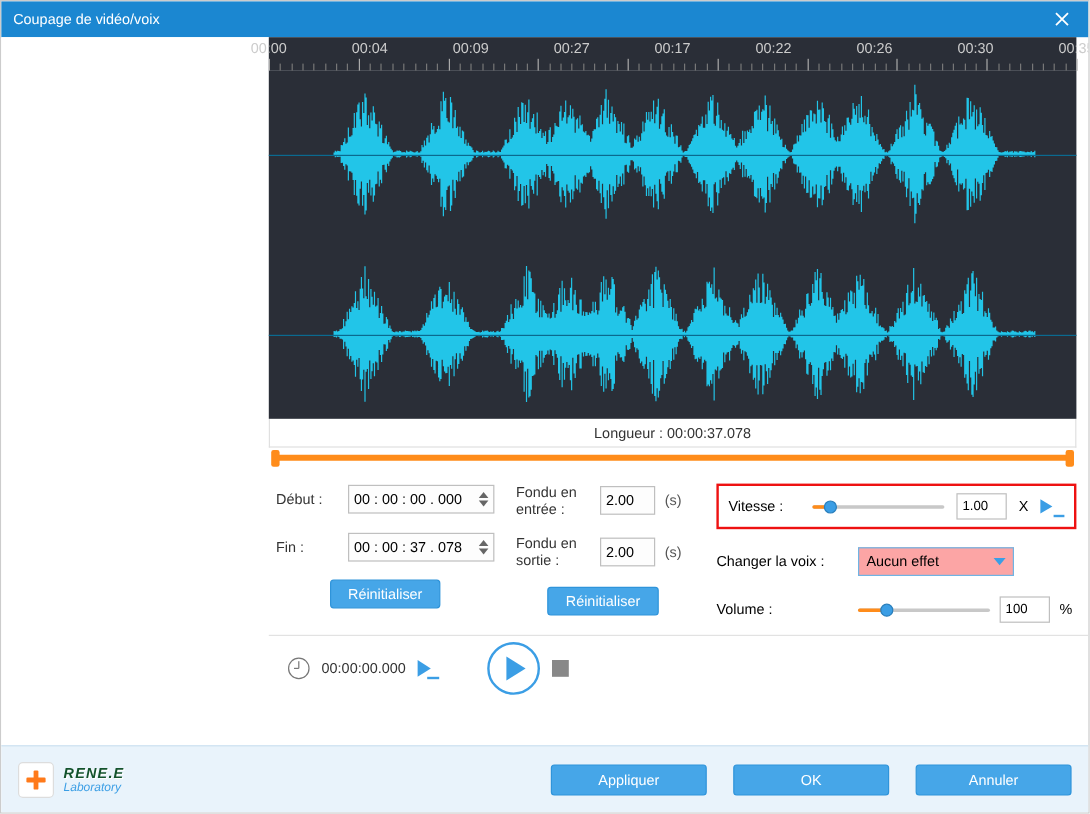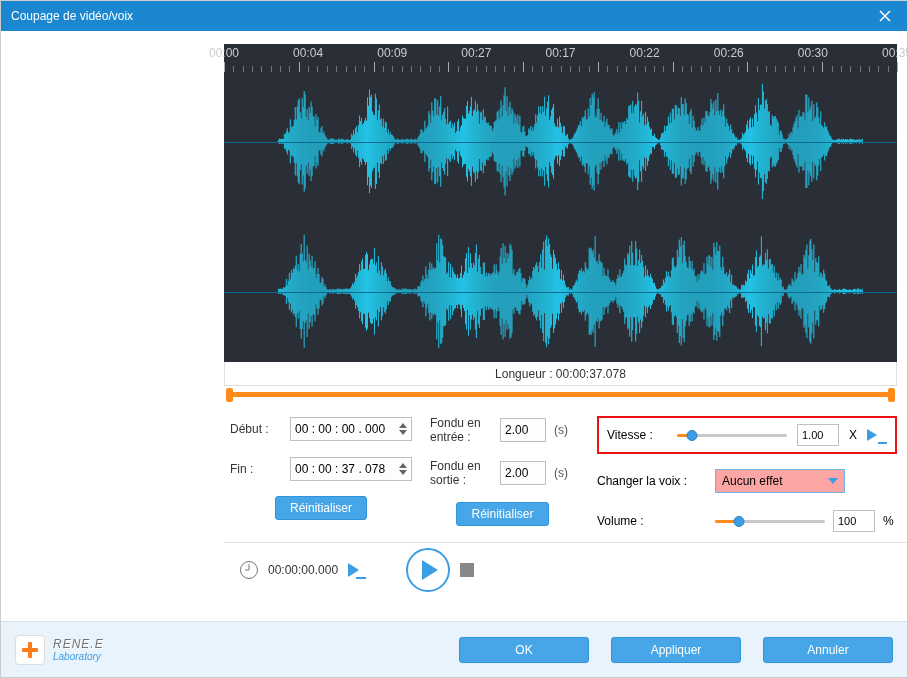--- a/index.html
+++ b/index.html
@@ -8,21 +8,21 @@
   .titlebar { height: 30px; background: #1b87d1; color: #fff; display: flex; align-items: center; padding: 0 10px; font-size: 13px; }
   .titlebar .close { margin-left: auto; width: 24px; height: 24px; display: flex; align-items: center; justify-content: center; cursor: pointer; }
 
   .main { flex: 1; display: flex; min-height: 0; }
   .sidebar { width: 223px; display: flex; flex-direction: column; }
   .sidebar-item { background: #2798e4; color: #fff; padding: 8px 12px; font-size: 13px; }
   .sidebar-rest { flex: 1; background: #fff; }
 
   .content { flex: 1; display: flex; flex-direction: column; padding: 0; min-width: 0; }
 
-  .timeline { height: 28px; background: #2a2e37; display: flex; align-items: flex-start; position: relative; color: #ccc; font-size: 10px; padding-top: 2px; margin: 13px 10px 0 0; text-align: right; }
+  .timeline { height: 28px; background: #2a2e37; display: flex; align-items: flex-start; position: relative; color: #ccc; font-size: 10px; padding-top: 2px; margin: 0 10px 0 0; text-align: right; }
   .tick { position: absolute; top: 2px; transform: translateX(-50%); }
   .tickmarks { position: absolute; bottom: 0; left: 0; right: 0; height: 10px; }
   .tm { position: absolute; bottom: 0; width: 1px; height: 6px; background: #777; }
   .tm.big { height: 10px; background: #aaa; }
 
   .wave-area { background: #2a2e37; height: 290px; margin: 0 10px 0 0; position: relative; }
   .channel { position: absolute; left: 0; right: 0; height: 130px; }
   .ch1 { top: 5px; }
   .ch2 { top: 155px; }
   .baseline { position: absolute; top: 50%; left: 0; right: 0; height: 1px; background: #0a6a8f; }
@@ -317,22 +317,22 @@
 
   </div>
 </div>
 
 <div class="footer">
   <div class="logo-wrap">
     <div class="logo-badge">
         <div class="plus"></div>
       </div>
     <div>
-      <div style="color:#737373;font-weight:normal;font-style:italic;letter-spacing:1px;text-shadow:1px 1px #fff;">RENE.E</div>
+      <div style="color:#14532d;font-weight:bold;font-style:italic;letter-spacing:1px;text-shadow:1px 1px #fff;">RENE.E</div>
       <div style="color:#3b9ee5;font-size:10px;font-style:italic;">Laboratory</div>
     </div>
   </div>
   <div class="footer-btns">
+    <button class="btn btn-wide">Appliquer</button>
     <button class="btn btn-wide">OK</button>
-    <button class="btn btn-wide">Appliquer</button>
     <button class="btn btn-wide">Annuler</button>
   </div>
 </div>
 
 </body></html>

